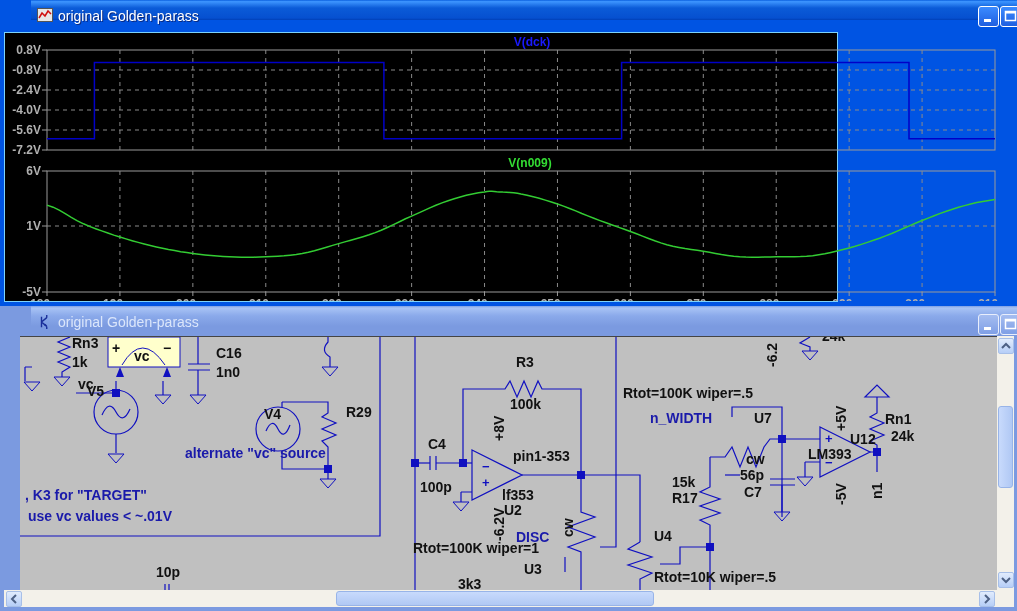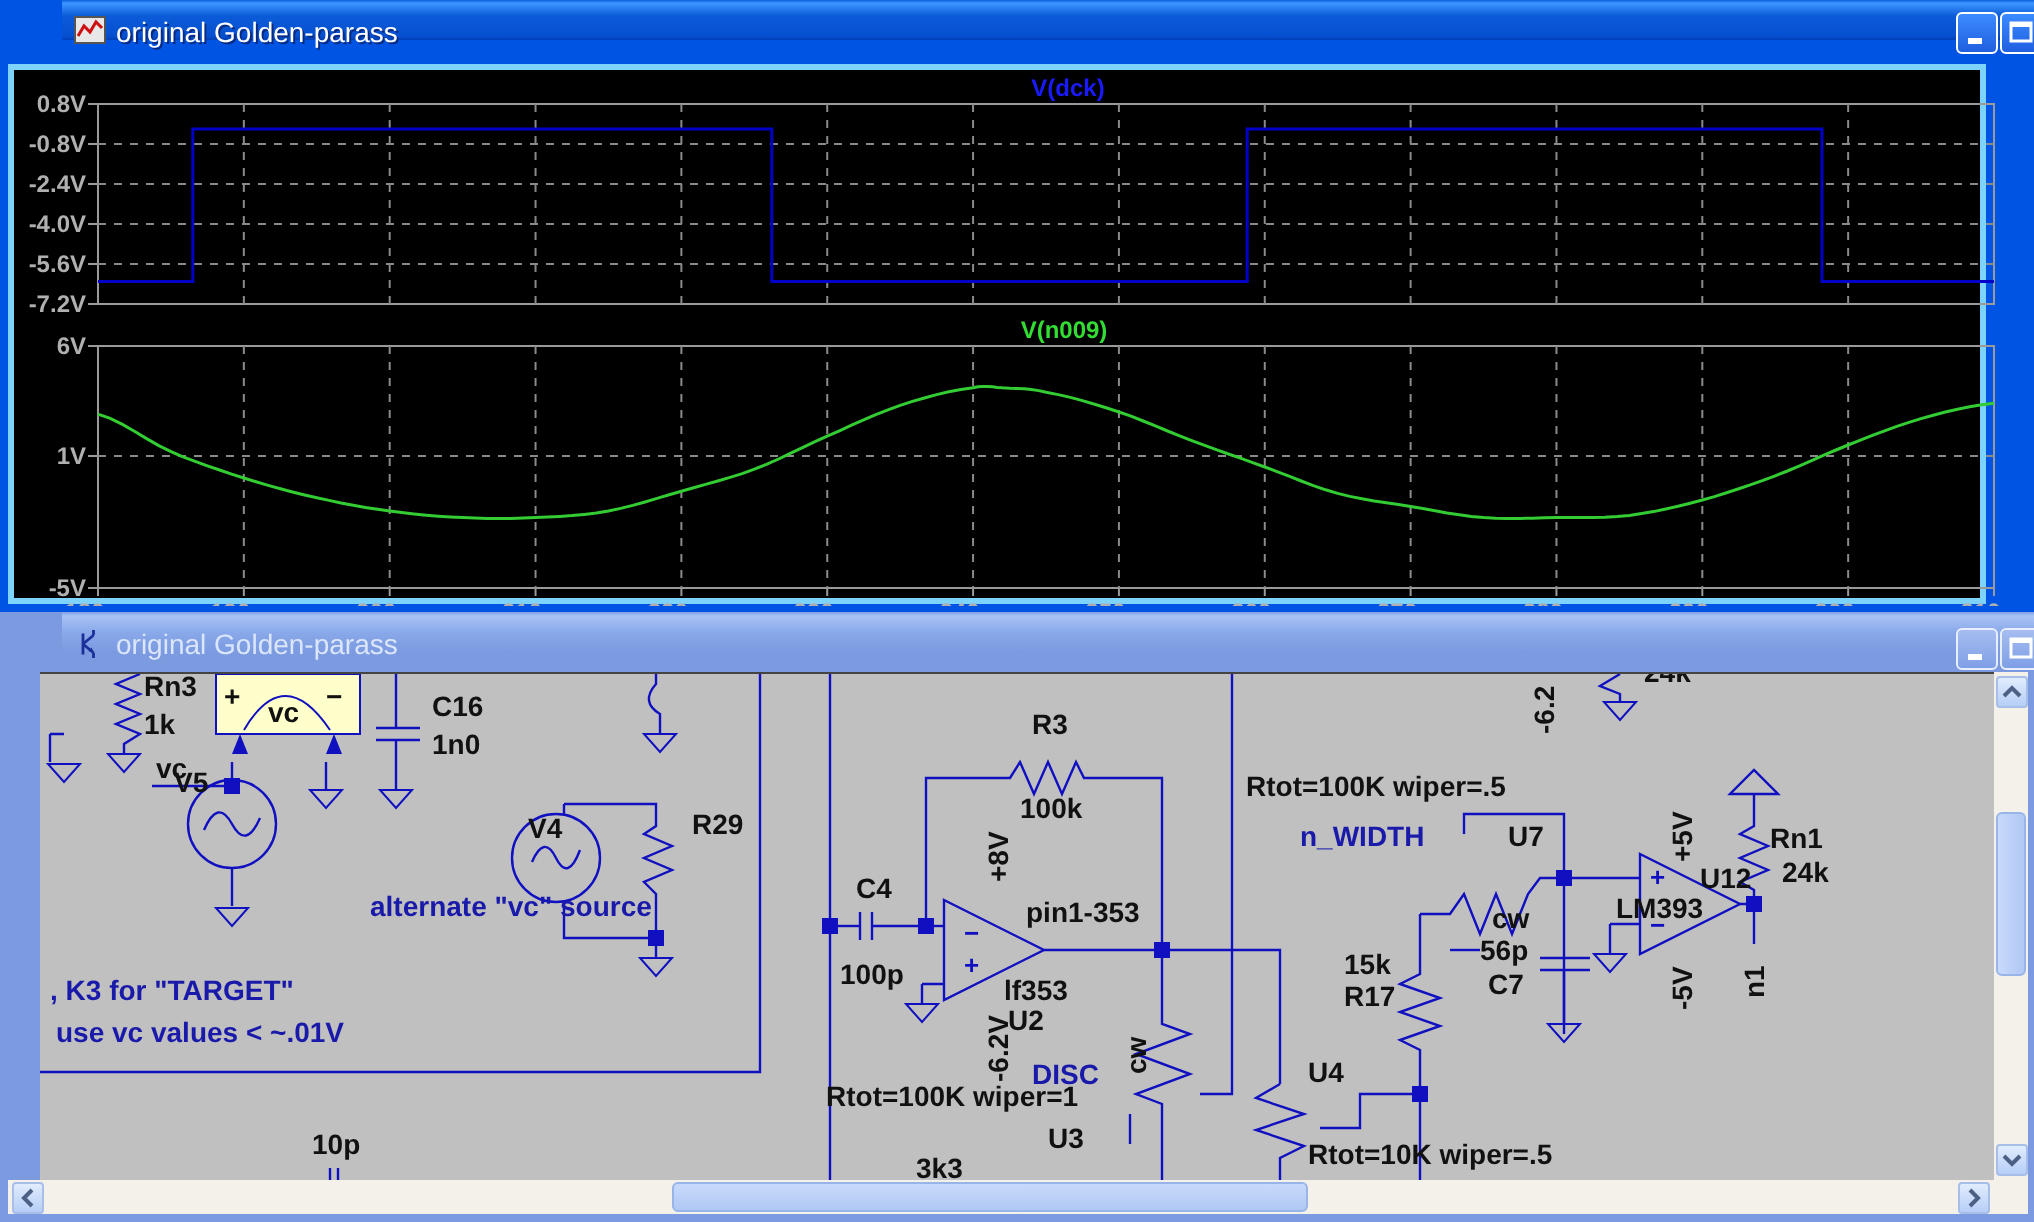--- a/index.html
+++ b/index.html
@@ -10,21 +10,21 @@
   .titlebar.inactive { background:linear-gradient(#7d9ee3 0%, #a8c3f5 10%, #8aa9ea 50%, #7b9ae0 100%); }
   .title-text { position:absolute; left:27px; top:8px; color:#fff; font-size:14px; font-weight:normal; white-space:nowrap; text-shadow:1px 1px 0 #0a2a80; }
   .titlebar.inactive .title-text { color:#dbe6fb; text-shadow:none; }
   .app-icon { position:absolute; left:6px; top:8px; width:16px; height:14px; }
   .tbtn { position:absolute; top:6px; width:21px; height:21px; border:1px solid #fff; border-radius:3px; box-sizing:border-box;
     background:linear-gradient(#3c8bff, #1f5fe0); }
   .titlebar.inactive .tbtn { background:linear-gradient(#a5bdf0, #7f9fe6); border-color:#e8eefc; }
   .tbtn.close { background:linear-gradient(#e8886f, #c4421e); }
   .titlebar.inactive .tbtn.close { background:linear-gradient(#e6a89a, #cf7b66); }
   .tbtn svg { position:absolute; left:0; top:0; }
-  .plot-area { position:absolute; left:4px; top:32px; width:989px; height:270px; background:#000; border:3px solid #7dd3fc; box-sizing:border-box; }
+  .plot-area { position:absolute; left:4px; top:32px; width:834px; height:270px; background:#000; border:1px solid #7dd3fc; box-sizing:border-box; }
   .sch-area { position:absolute; left:4px; top:336px; width:993px; height:254px; background:#c0c0c0; border-top:1px solid #444; overflow:hidden;margin-left:16px; }
   .vscroll { position:absolute; left:997px; top:336px; width:17px; height:254px; background:#f3f1ea; }
   .hscroll { position:absolute; left:4px; top:590px; width:993px; height:17px; background:#f3f1ea; }
   .sbtn { position:absolute; width:16px; height:16px; border-radius:2px; background:linear-gradient(#e1ecfd,#b6cef7); border:1px solid #a7bfe8; box-sizing:border-box; }
   .thumb-v { position:absolute; left:1px; top:70px; width:15px; height:82px; border-radius:3px; background:linear-gradient(90deg,#c8dafc,#b0c8f4); border:1px solid #98b4e8; box-sizing:border-box; }
   .thumb-h { position:absolute; left:332px; top:1px; width:318px; height:15px; border-radius:3px; background:linear-gradient(#c8dafc,#b0c8f4); border:1px solid #98b4e8; box-sizing:border-box; }
   .grip { position:absolute; left:997px; top:590px; width:17px; height:17px; background:#f3f1ea; }
   svg text { font-family:"Liberation Sans", sans-serif; }
 </style>
 </head>

